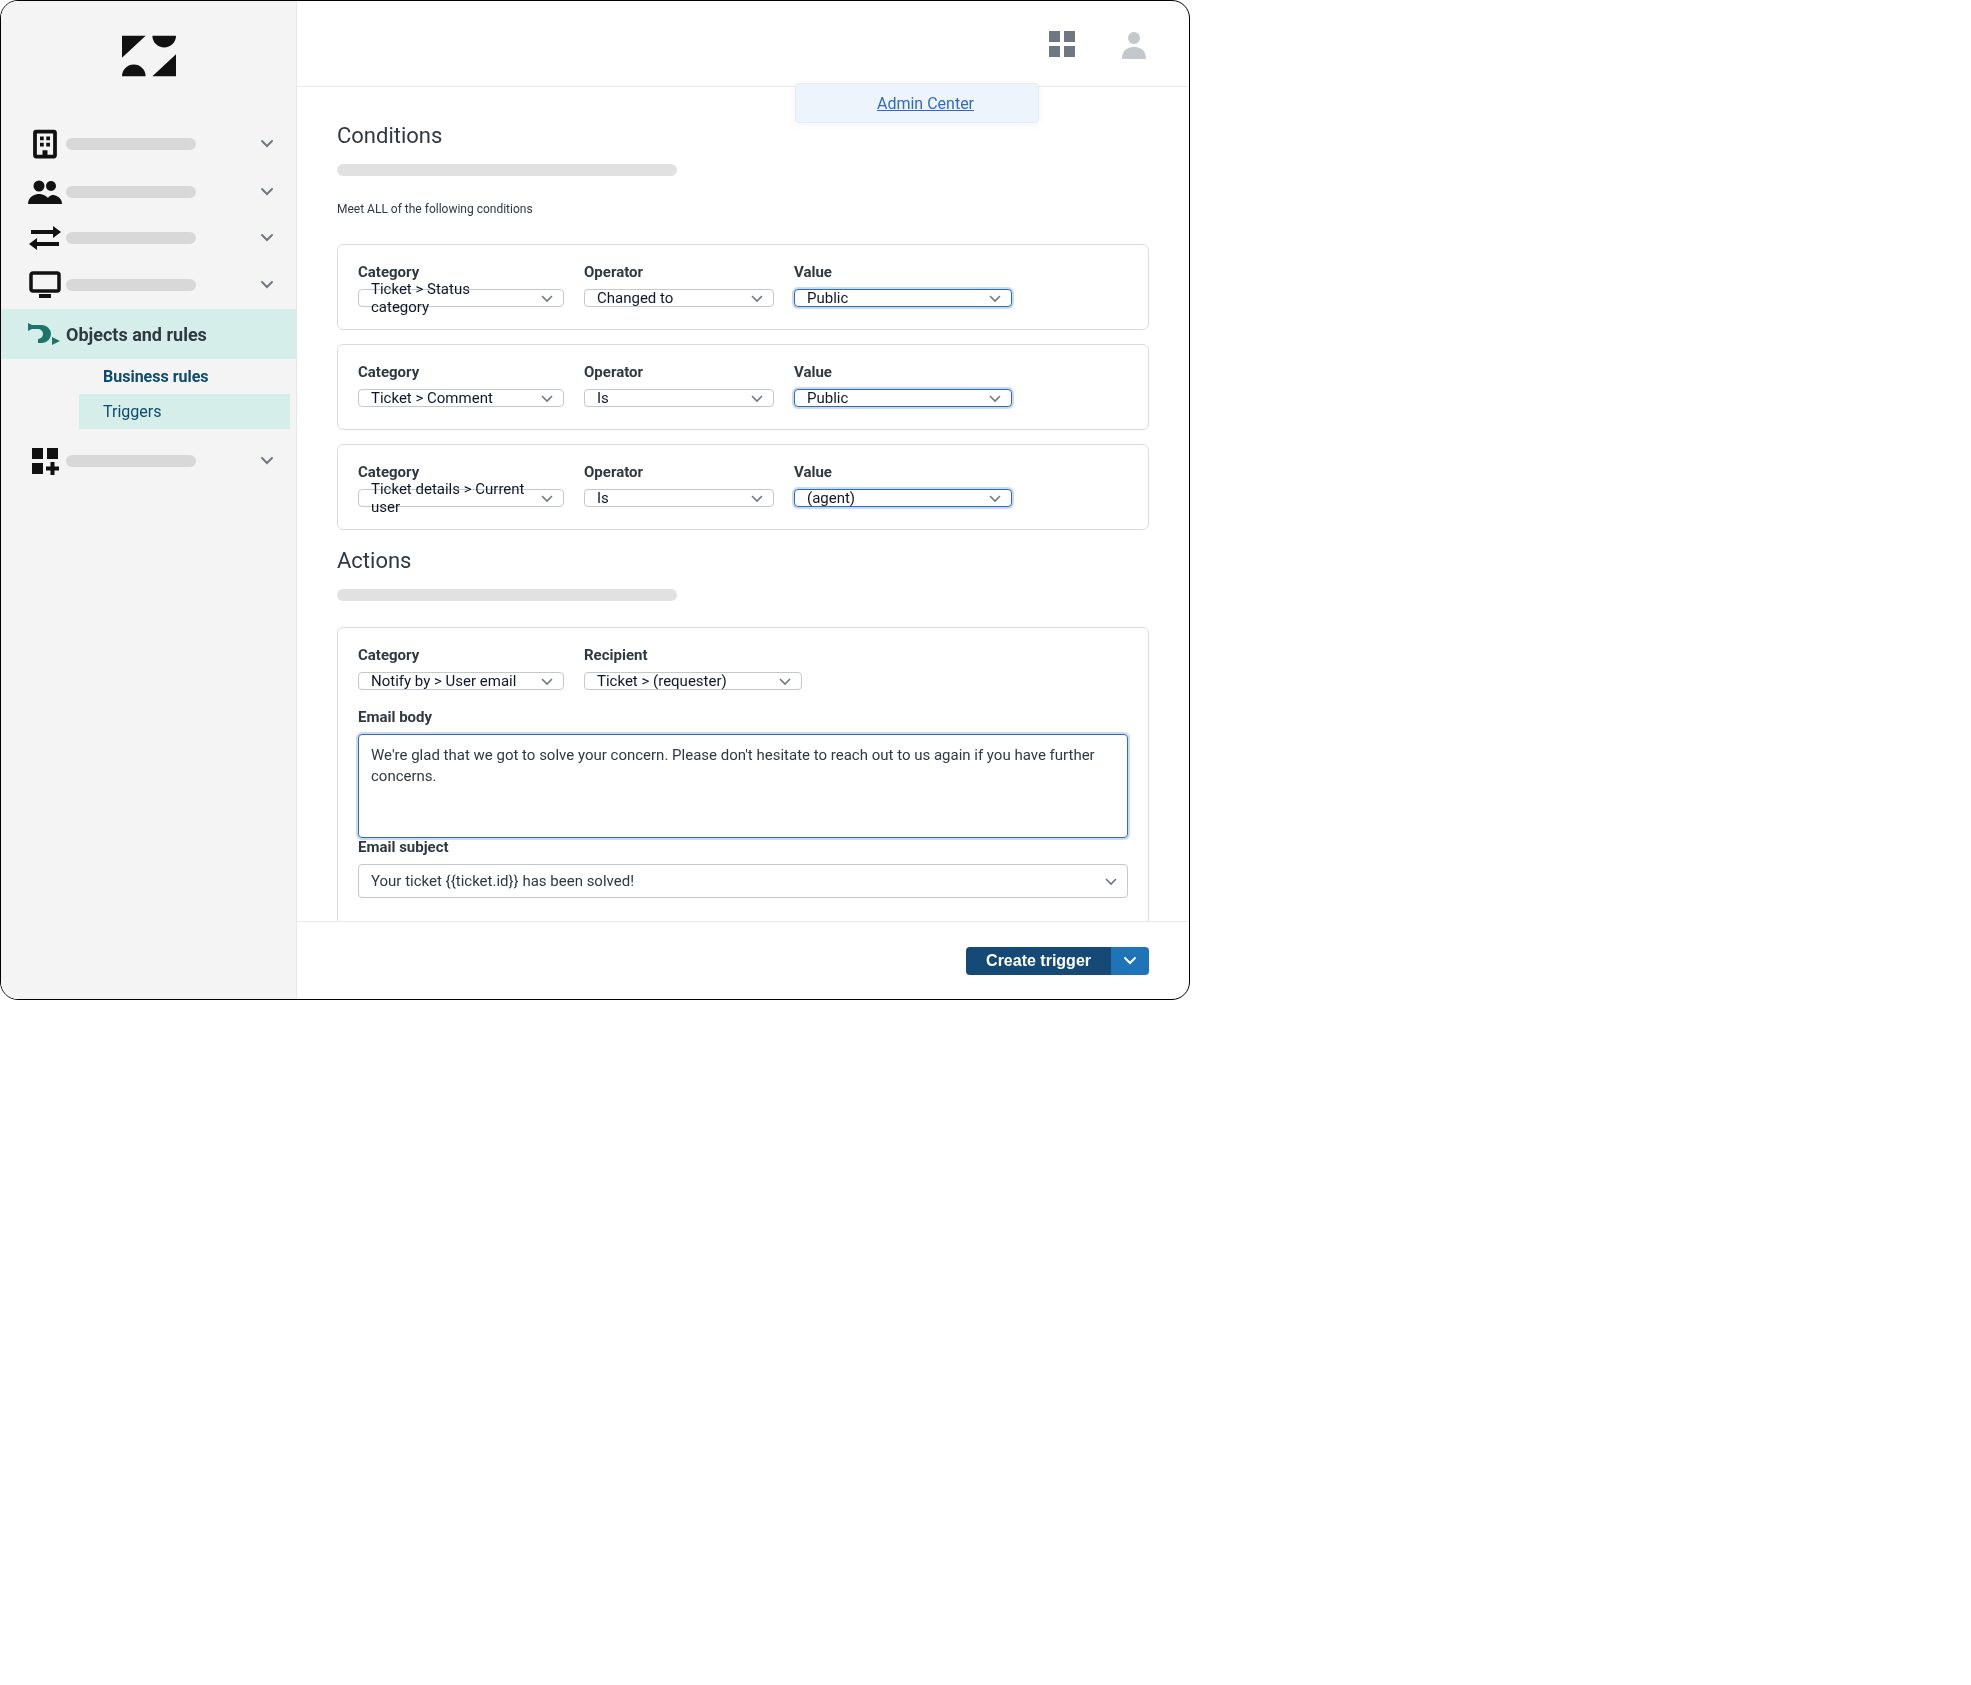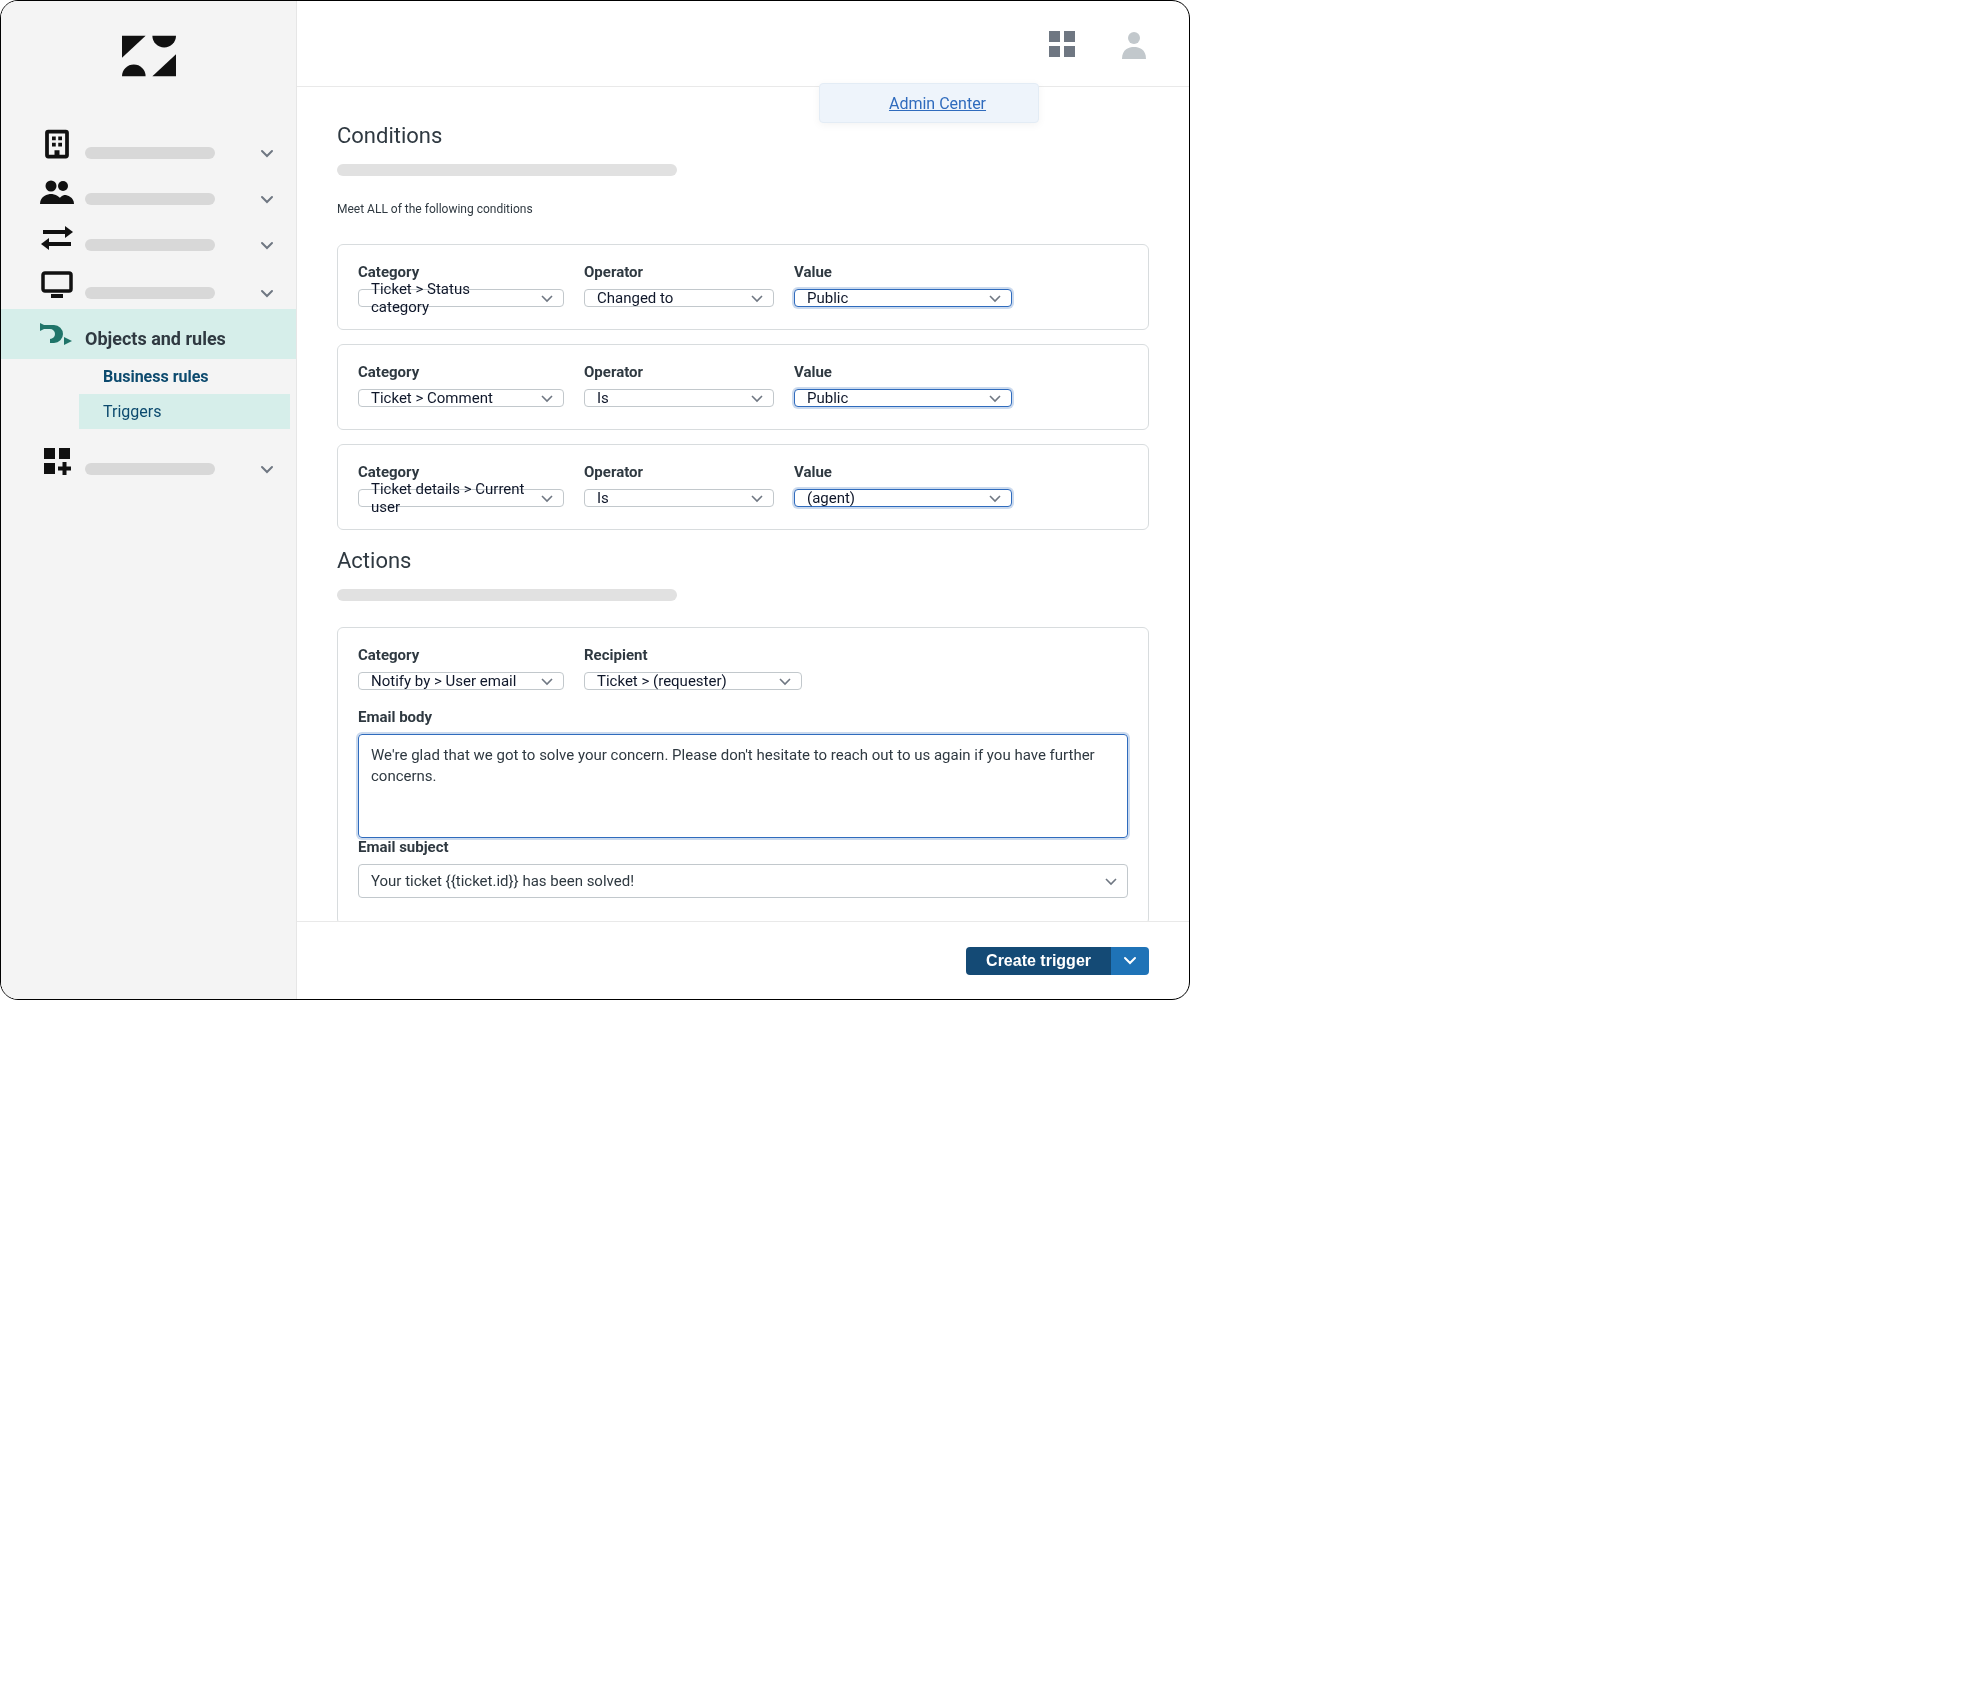--- a/index.html
+++ b/index.html
@@ -32,23 +32,23 @@
   }
   .logo-wrap {
     display: flex;
     justify-content: center;
     padding-bottom: 36px;
   }
   .logo-wrap svg { width: 54px; height: 54px; }
   .nav-list { display: flex; flex-direction: column; }
   .nav-row {
     display: flex;
-    align-items: flex-end;
-    padding: 10px 22px 10px 36px;
-    gap: 8px;
+    align-items: center;
+    padding: 10px 22px 10px 24px;
+    gap: 1px;
   }
   .nav-icon {
     width: 40px;
     display: flex;
     justify-content: center;
     align-items: center;
   }
   .nav-placeholder {
     height: 12px;
     border-radius: 6px;
@@ -107,21 +107,21 @@
     align-items: center;
     padding-right: 40px;
     gap: 42px;
   }
   .tb-icon { color: #6f7782; display:flex; }
   .products-icon rect { fill: #6f7782; }
   .admin-center-popover {
     position: absolute;
     top: 82px;
     right: 150px;
-    width: 220px;
+    width: 244px;
     height: 40px;
     background: #eef4fb;
     border: 1px solid #e3ecf5;
     border-radius: 4px;
     display: flex;
     align-items: center;
     justify-content: center;
     box-shadow: 0 2px 8px rgba(0,0,0,0.05);
     padding-left: 17px;
   }

